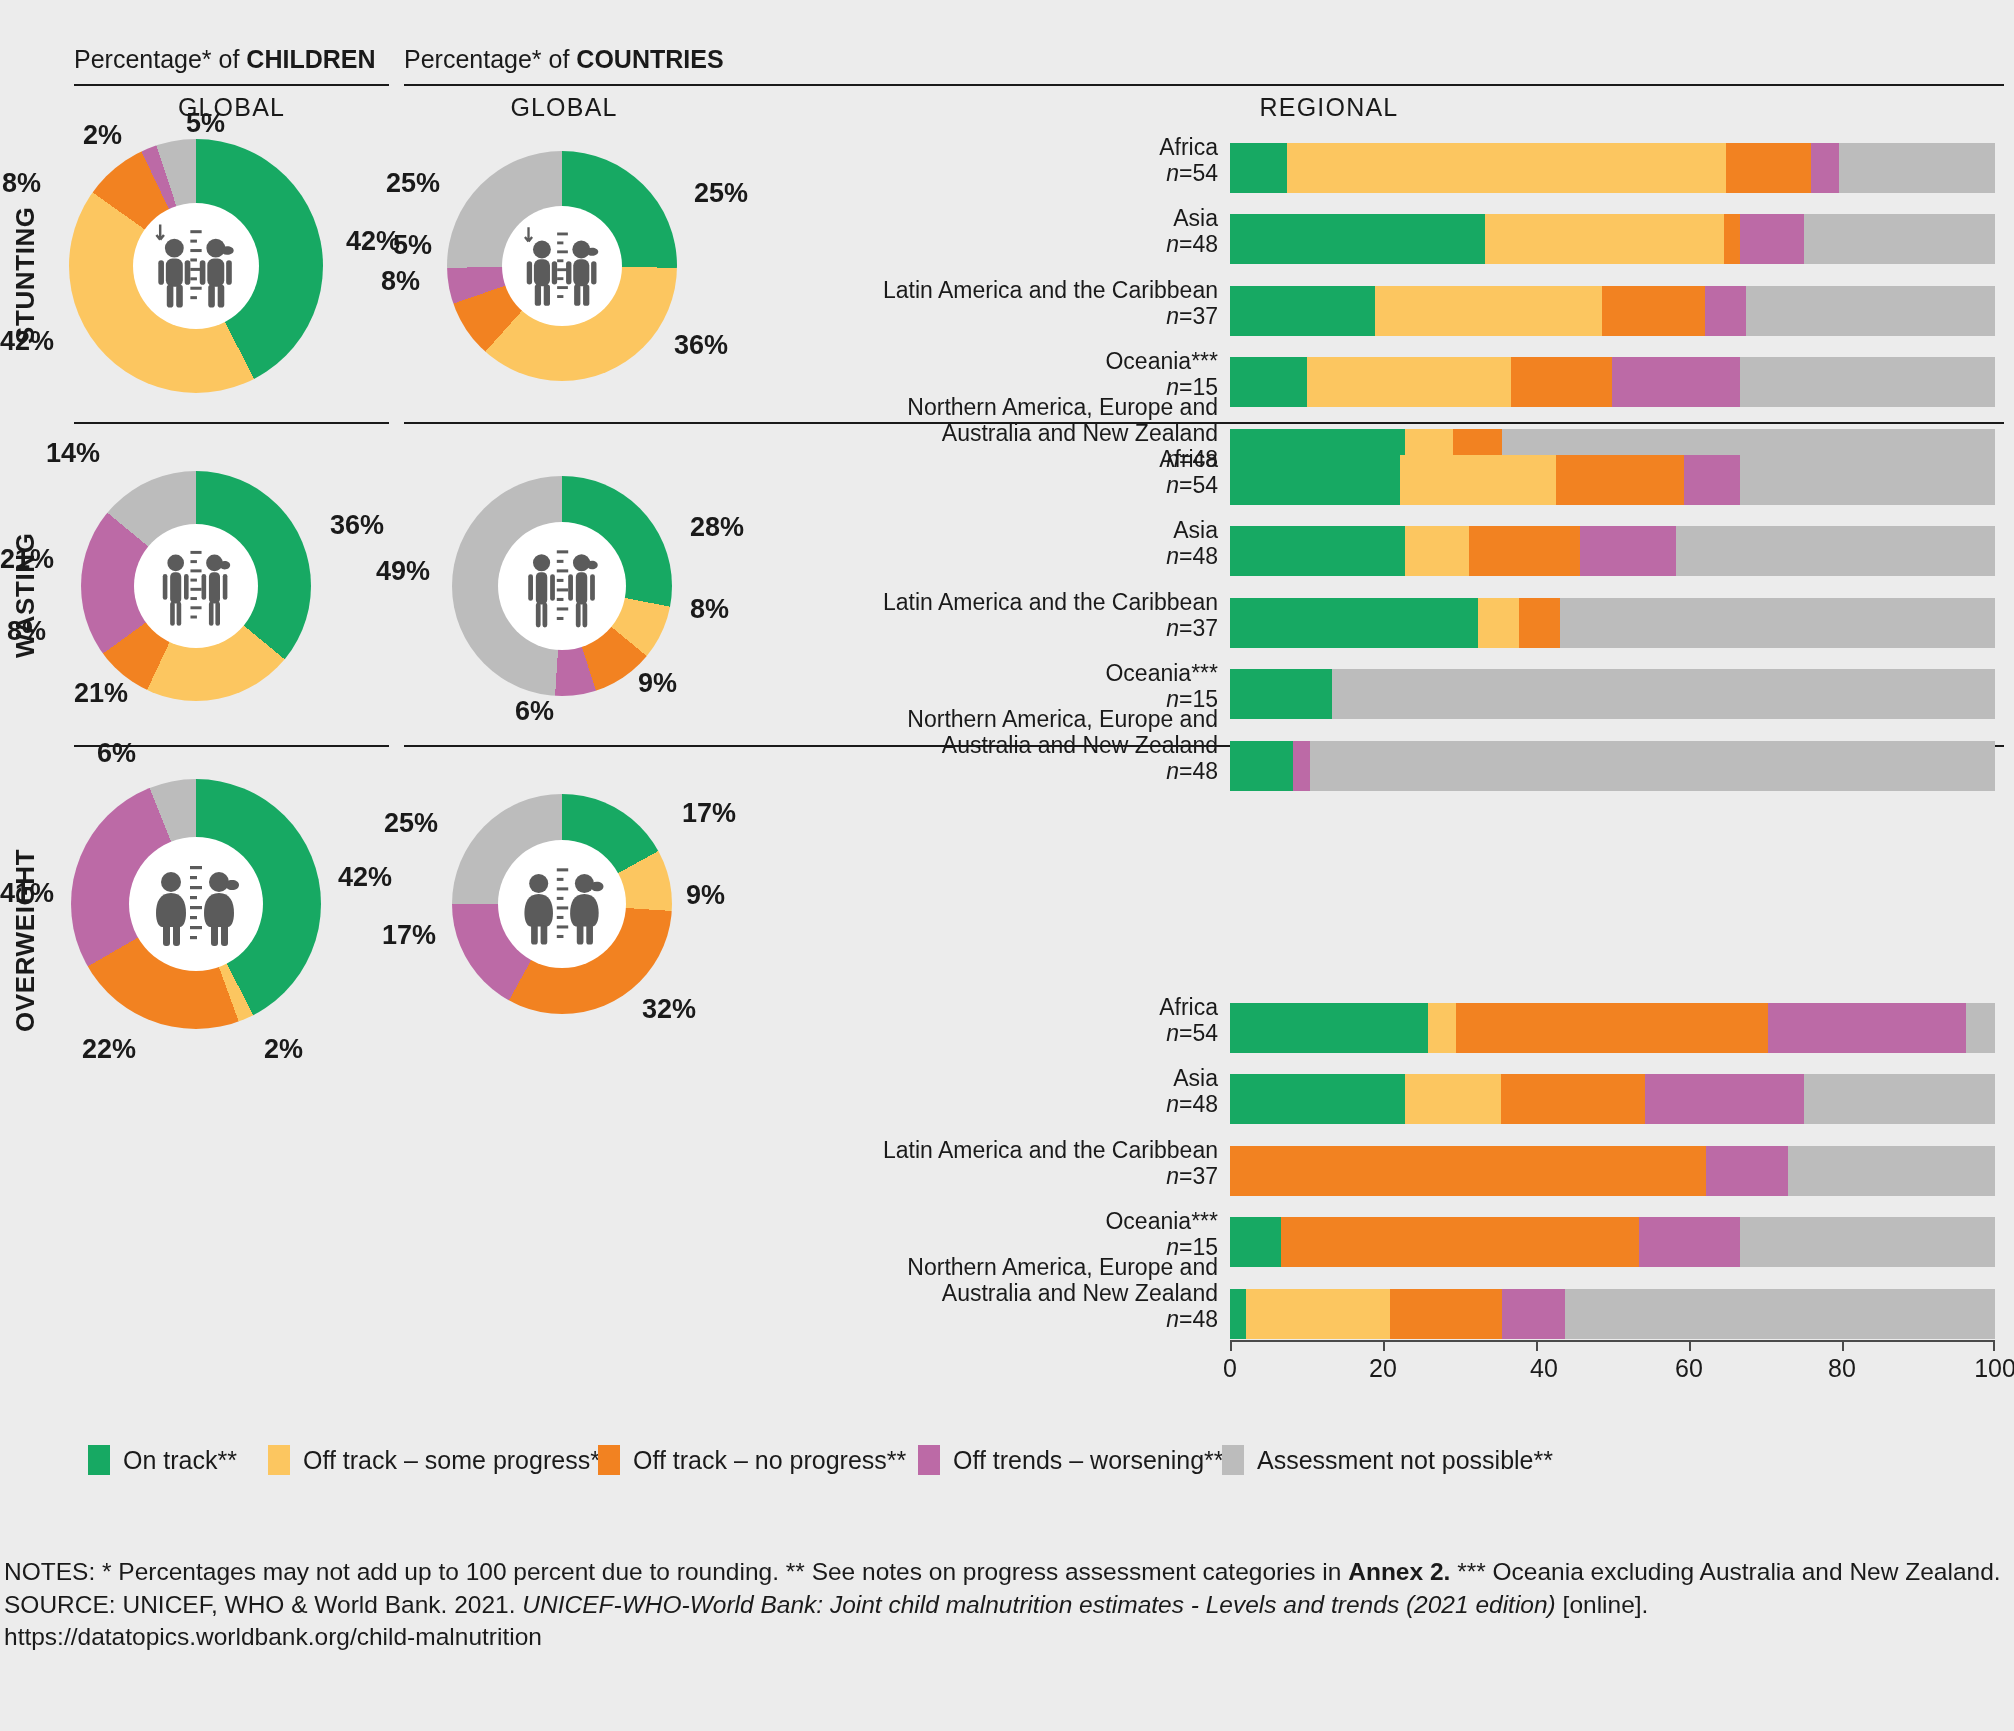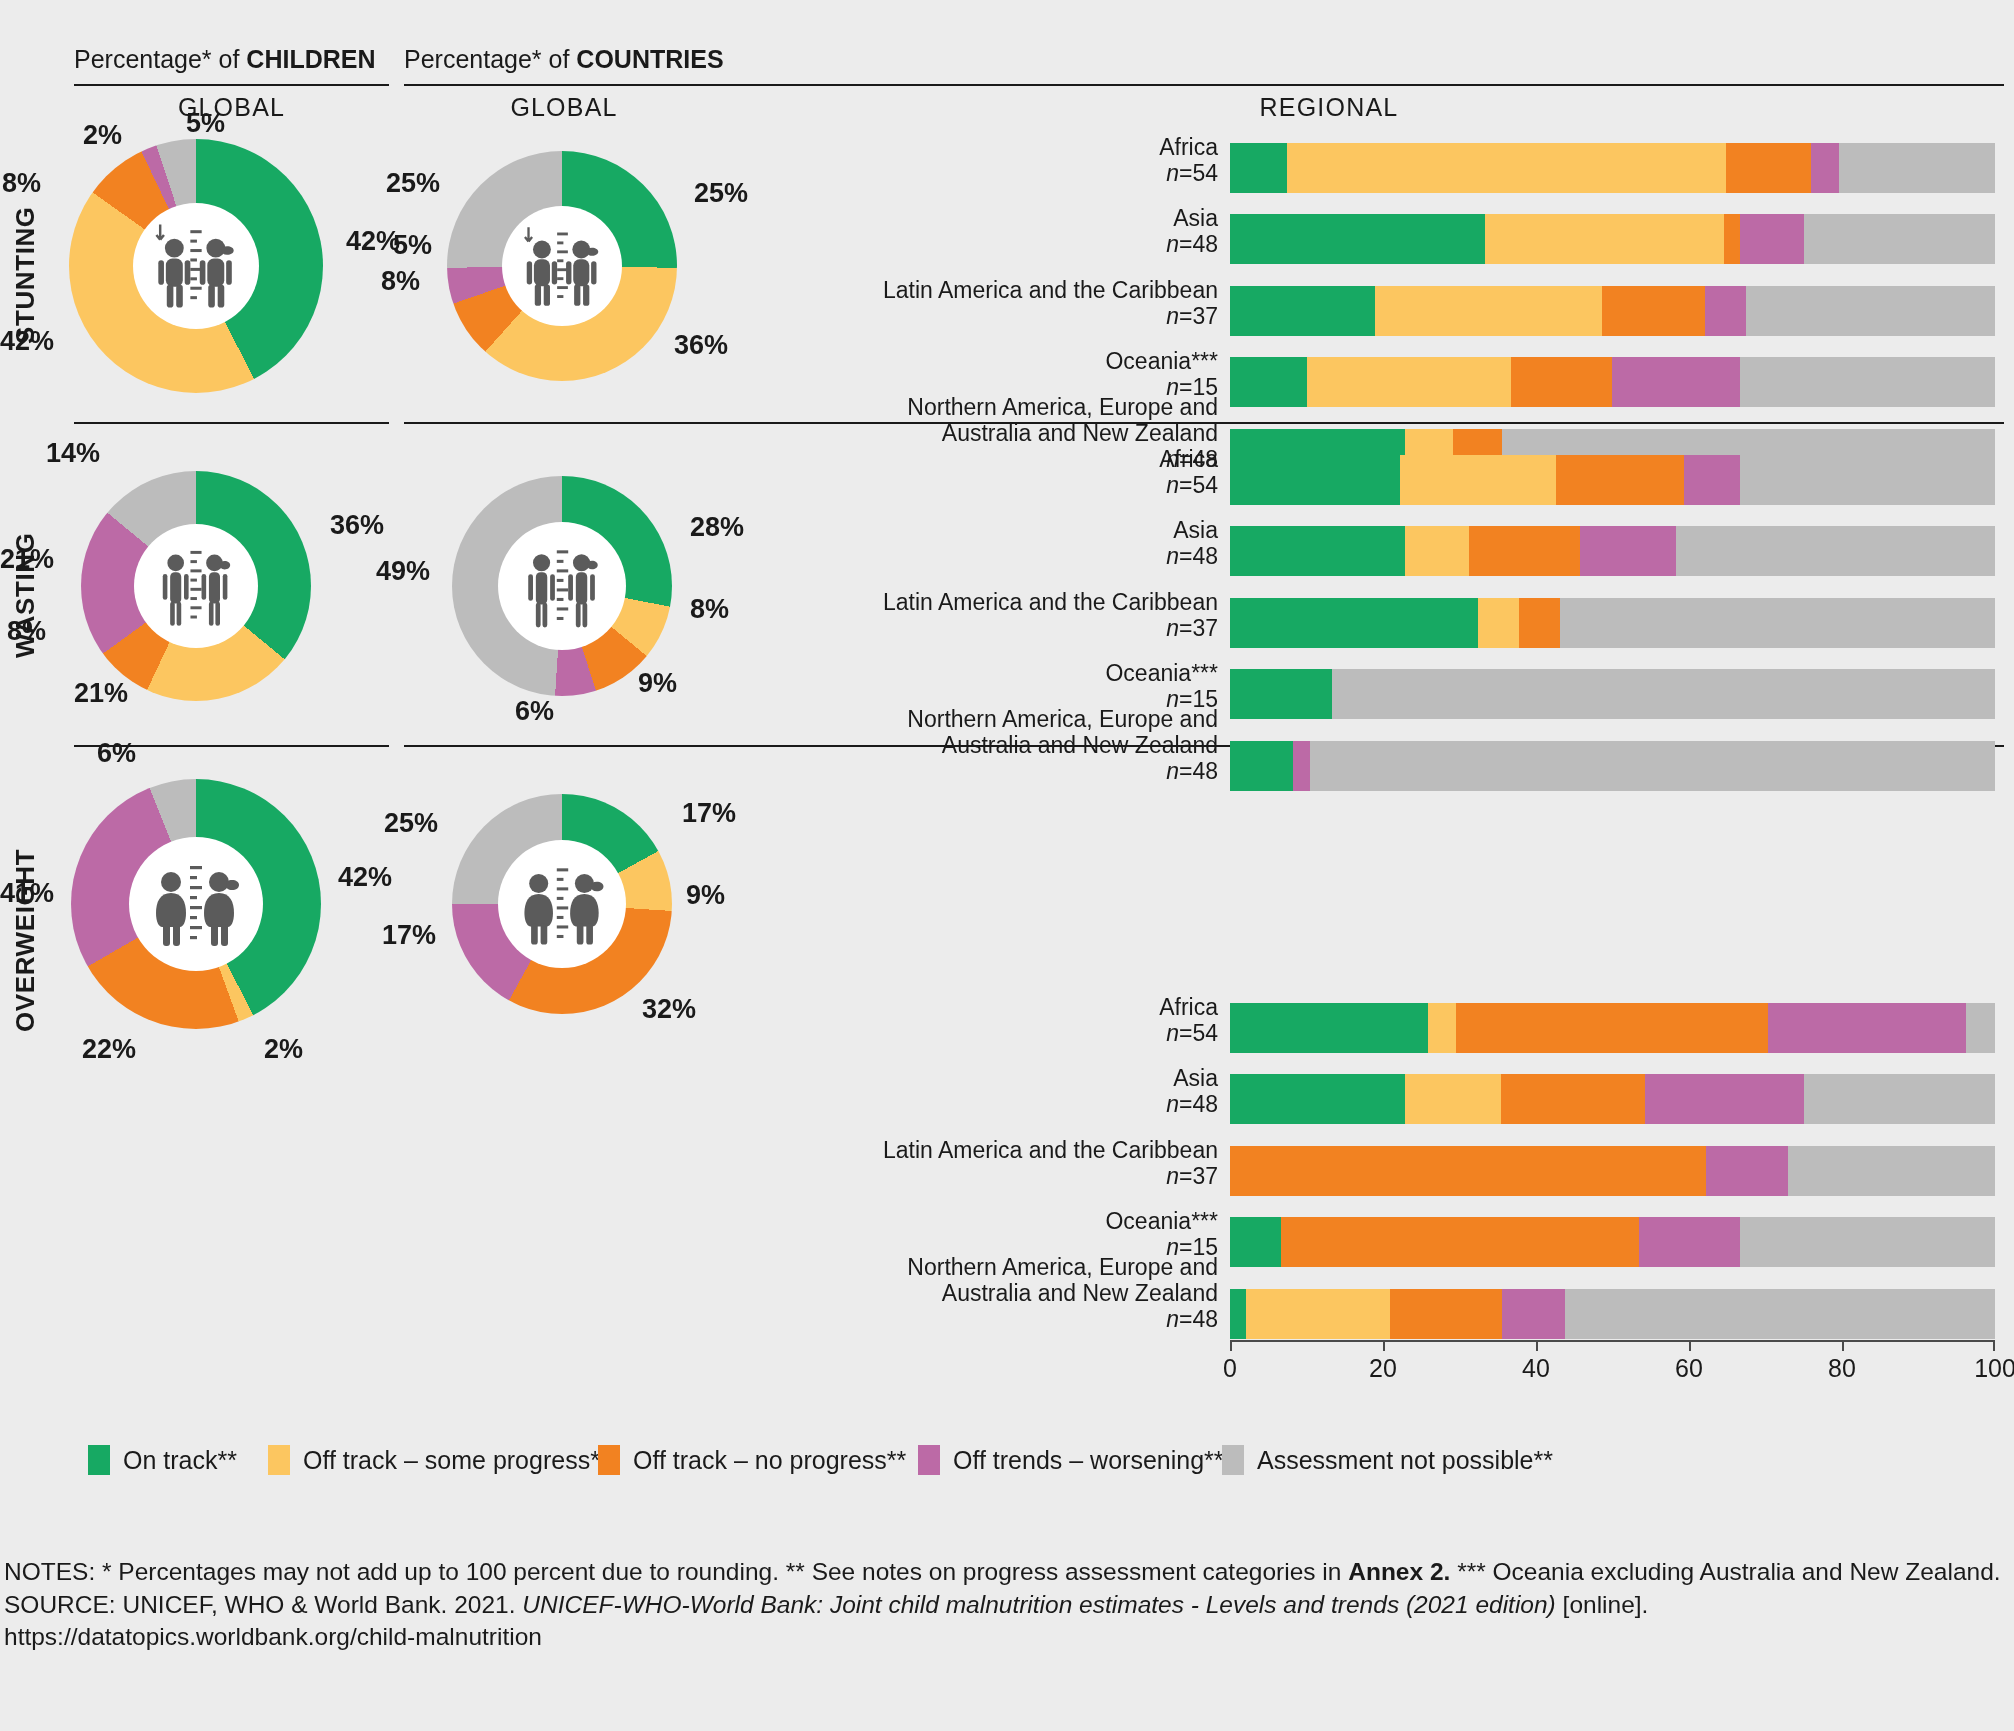--- a/index.html
+++ b/index.html
@@ -438,21 +438,21 @@
       </div>
     </div>
 
   <div class="axis" id="axis" style="left:1230px; top:1340px; width:765px; height:50px;">
     <div class="axis-line" style="width:765px;"></div>
   <div class="tick" style="left: 0px;"></div>
       <div class="ticklab" style="left: 0px;">0</div>
       <div class="tick" style="left: 153px;"></div>
       <div class="ticklab" style="left: 153px;">20</div>
       <div class="tick" style="left: 306px;"></div>
-      <div class="ticklab" style="left: 306px;">40</div>
+      <div class="ticklab" style="left: 314px;">40</div>
       <div class="tick" style="left: 459px;"></div>
       <div class="ticklab" style="left: 459px;">60</div>
       <div class="tick" style="left: 612px;"></div>
       <div class="ticklab" style="left: 612px;">80</div>
       <div class="tick" style="left: 763px;"></div>
       <div class="ticklab" style="left: 765px;">100</div>
     </div>
 
   <div class="legend" id="legend" style="left:88px; top:1440px; width:1900px; height:40px;">
       <div class="legend-item" style="position: absolute; left: 0px;">

